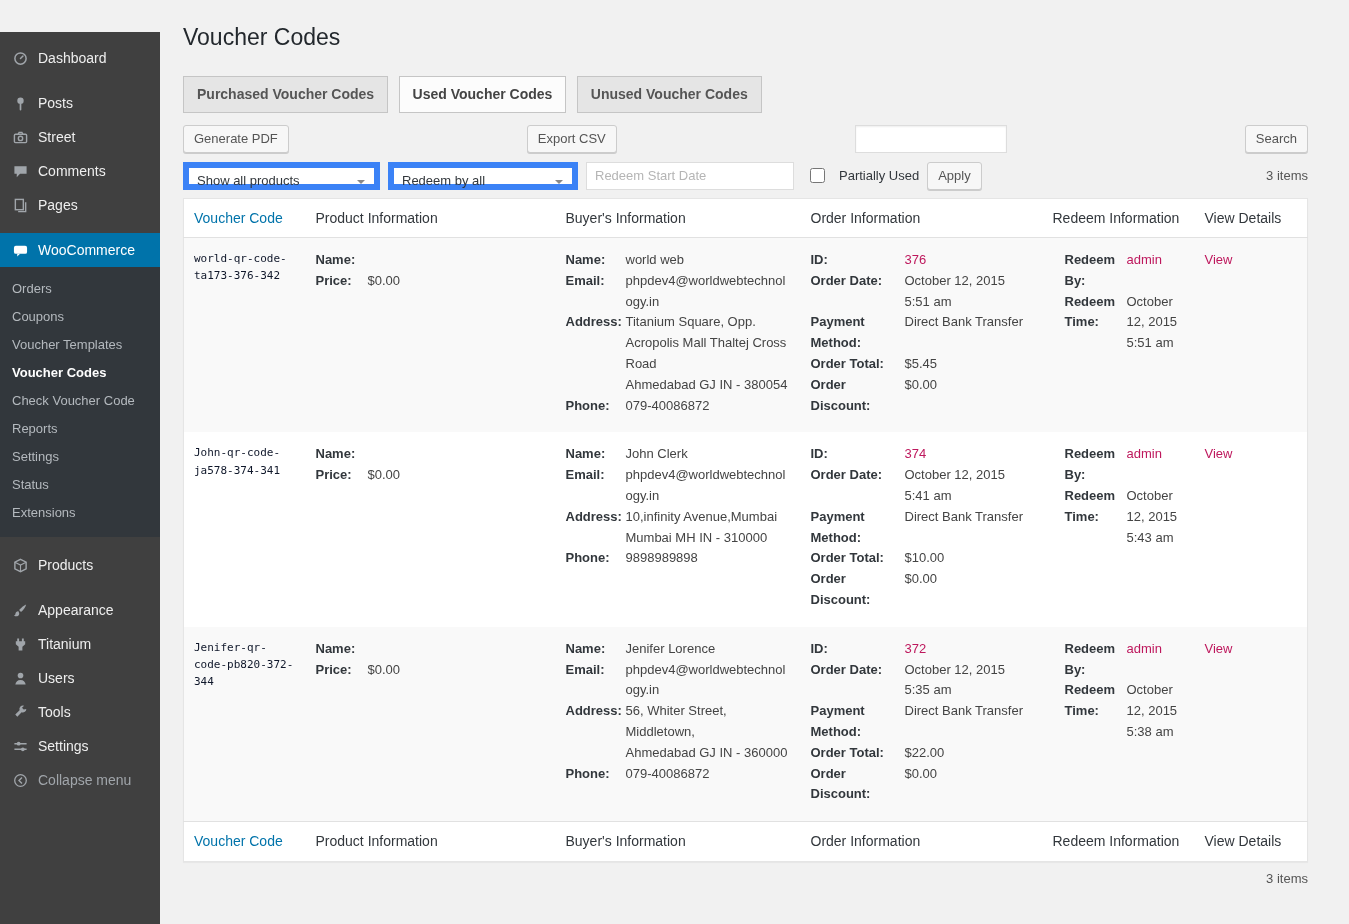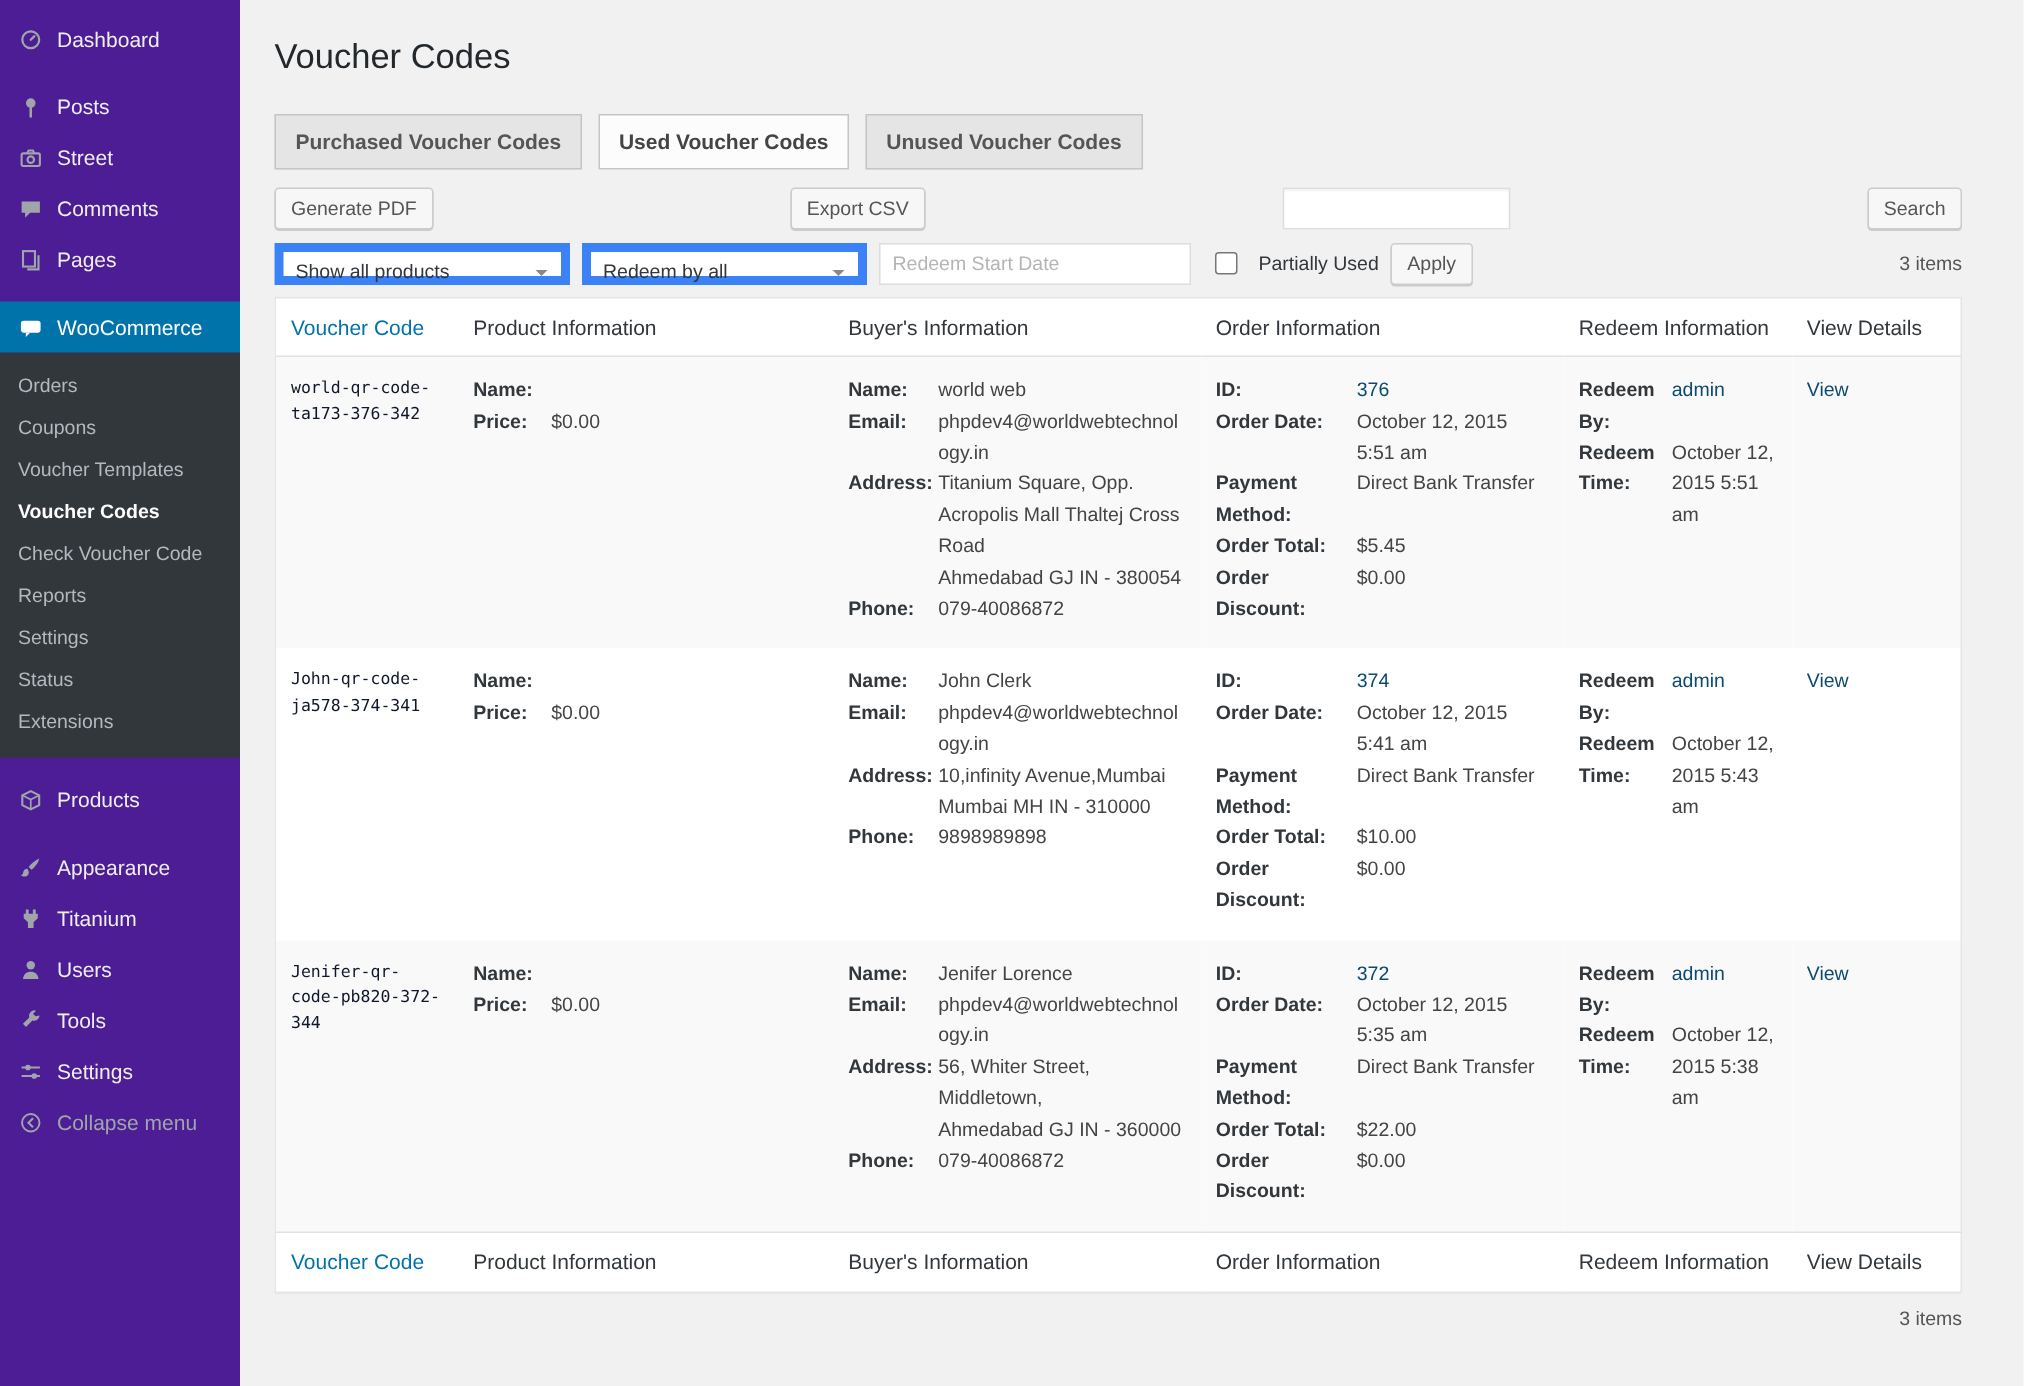--- a/index.html
+++ b/index.html
@@ -7,22 +7,22 @@
   body {
     font-family: "Liberation Sans", sans-serif;
     background: #f1f1f1;
     color: #444;
     overflow: hidden;
   }
   .app { display: flex; width: 100%; height: 100%; }
 
   
   .sidebar {
-    width: 160px; min-width: 160px; background: #4c1d95; color: #eee;
-    font-size: 14px; padding-top: 9px; position: relative; z-index: 2;
+    width: 160px; min-width: 160px; background: #404040; color: #eee;
+    font-size: 14px; padding-top: 9px; position: relative; z-index: 2; margin-top: 32px;
   }
   .menu-item {
     display: flex; align-items: center; padding: 8px 8px 8px 10px;
     cursor: pointer; position: relative; color: #eee; line-height: 18px;
   }
   .menu-item .icon {
     width: 20px; height: 16px; margin-right: 8px; color: #a0a5aa;
     display: inline-flex; align-items: center; justify-content: center; flex: 0 0 20px;
   }
   .menu-item.active { background: #0073aa; color: #fff; }
@@ -96,24 +96,24 @@
   td.cell { padding: 12px 10px 16px; vertical-align: top; font-size: 13px; line-height: 1.6; color: #444; }
   .code {
     font-family: "DejaVu Sans Mono", monospace; font-size: 11px; color: #0f172a;
     line-height: 1.55; overflow-wrap: break-word; display: block;
   }
   .field { display: flex; align-items: flex-start; }
   .field .lbl { font-weight: 700; color: #32373c; flex: 0 0 auto; }
   .product-cell .lbl { width: 52px; }
   .buyer-cell .lbl { width: 60px; }
   .order-cell .lbl { width: 94px; }
-  .redeem-cell .lbl { width: 62px; }
+  .redeem-cell .lbl { width: 62px; margin-left: 12px; }
   .field .val { flex: 1; min-width: 0; white-space: pre-line; overflow-wrap: break-word; }
   .val.email-val { word-break: break-all; }
-  a.cell-link, a.view-link { color: #0c4a6e; text-decoration: none; cursor: pointer; }
+  a.cell-link, a.view-link { color: #be185d; text-decoration: none; cursor: pointer; }
 
   .tablenav-bottom { display: flex; padding: 9px 0; }
 </style>
 </head>
 <body>
 
 <div class="app">
 
   <aside class="sidebar">
 

